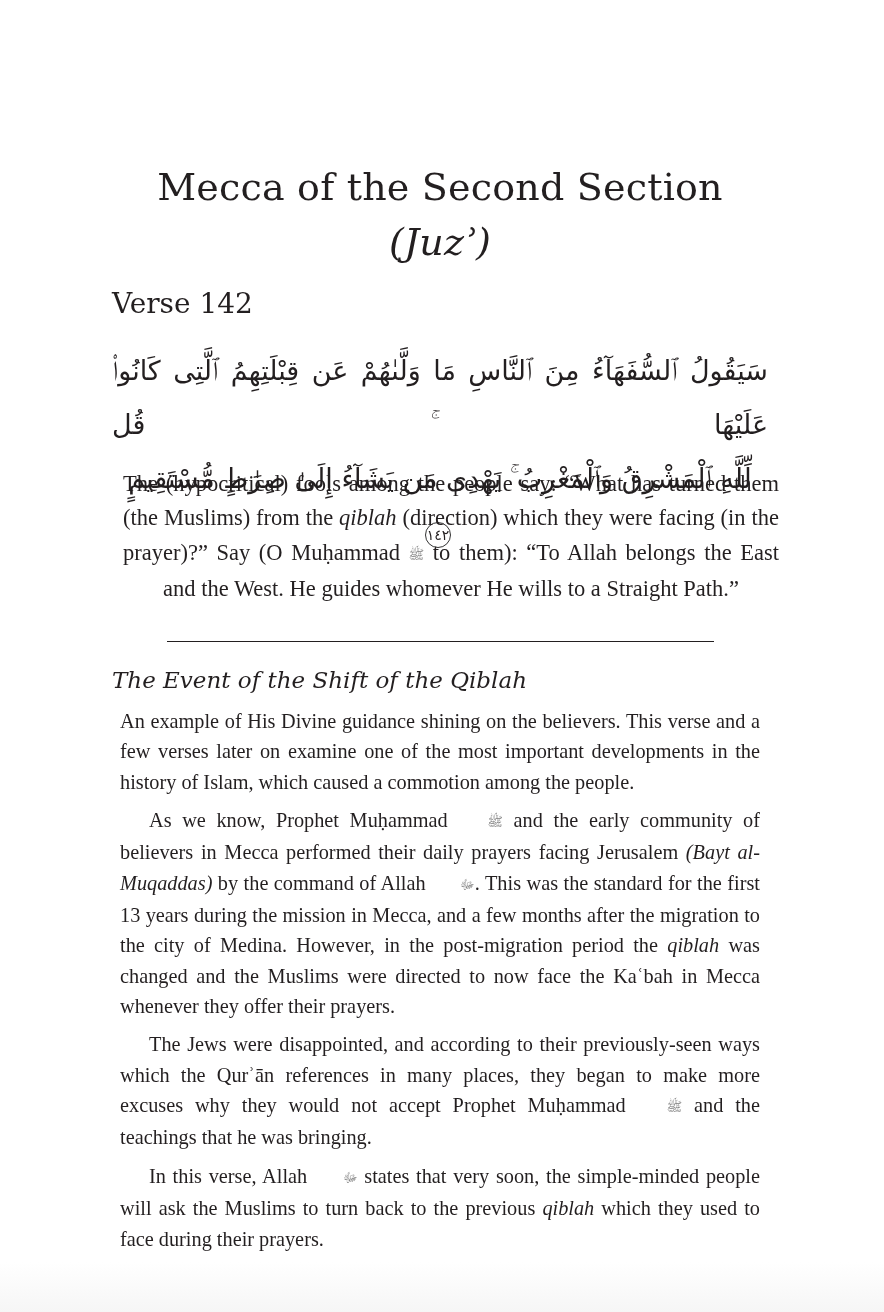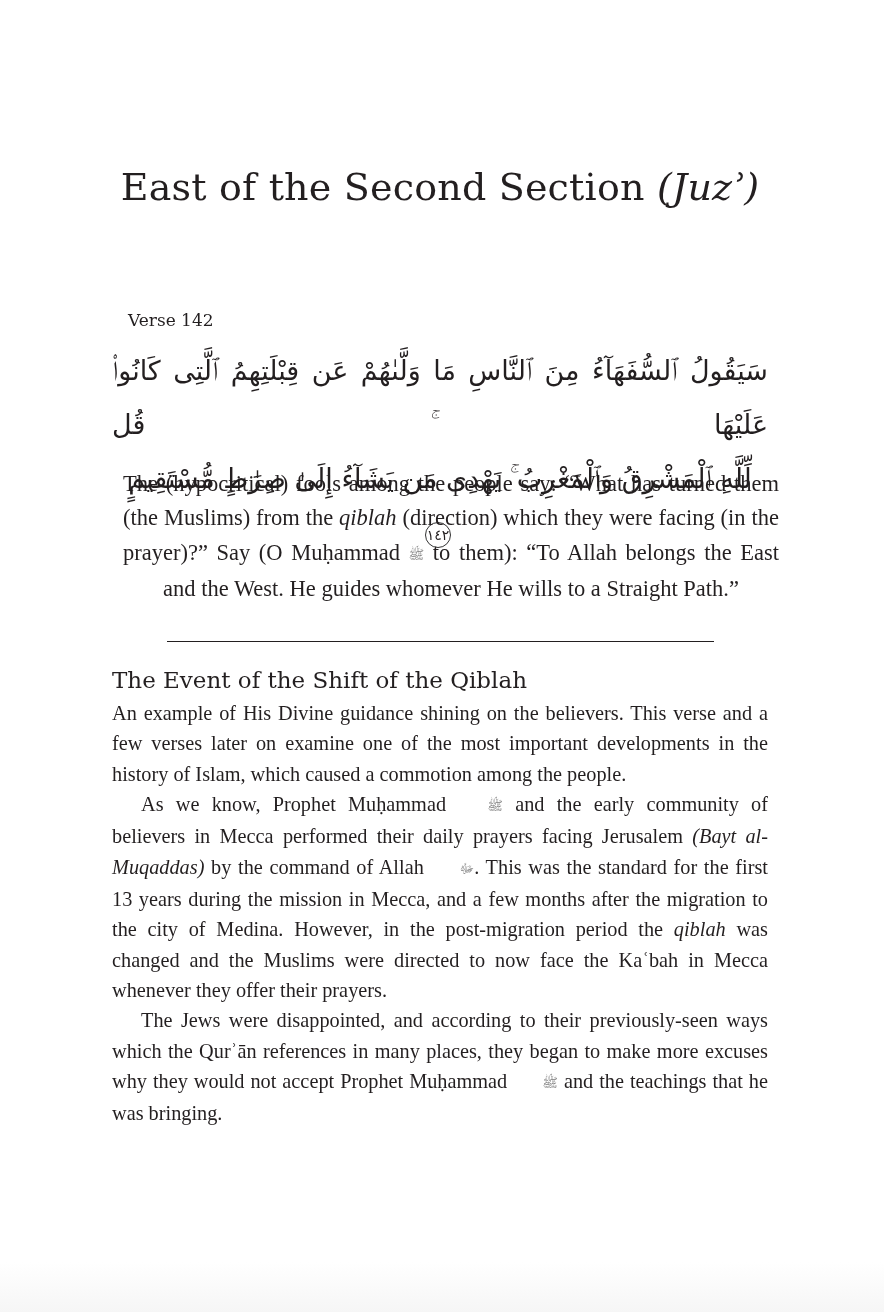--- a/index.html
+++ b/index.html
@@ -29,23 +29,23 @@
       line-height: 55px;
       font-weight: normal;
       margin: 0;
       letter-spacing: 0.2px;
     }
     .title i { font-style: italic; }
     .verse-label {
       position: absolute;
       top: 287px;
       left: 0;
-      font-size: 17px;
+      font-size: 28px;
       line-height: 34px;
-      margin: 16px;
+      margin: 0;
       font-weight: normal;
     }
     .arabic {
       position: absolute;
       top: 344px;
       left: 0;
       width: 656px;
       direction: rtl;
       font-family: "DejaVu Sans", sans-serif;
       font-size: 27px;
@@ -88,51 +88,52 @@
     }
     .section-heading {
       position: absolute;
       top: 663px;
       left: 0;
       font-family: "DejaVu Serif", serif;
       font-size: 23px;
       line-height: 34px;
       font-weight: normal;
       margin: 0;
+      font-style: italic;
     }
     .body-text {
       position: absolute;
       top: 698px;
       left: 0;
       width: 656px;
       font-family: "Liberation Serif", serif;
       font-size: 20.3px;
       line-height: 30.35px;
     }
     .body-text p {
-      margin: 0;
+      margin: 8px;
       text-align: justify;
     }
     .body-text p.indent { text-indent: 29px; }
     .honorific {
       display: inline-block;
       font-family: "DejaVu Sans", sans-serif;
       font-size: 13px;
       color: #777;
       vertical-align: 1px;
     }
     i, em { font-style: italic; }
   </style>
 </head>
 <body>
 
 <div class="page">
 
   <h1 class="title">
-    <span>East of the Second Section </span><i>(Juzʾ)</i><br>
+    <span>Mecca of the Second Section </span><i>(Juzʾ)</i><br>
   </h1>
 
   <h2 class="verse-label">Verse 142</h2>
 
   <div class="arabic">
     <span class="line1">سَيَقُولُ ٱلسُّفَهَآءُ مِنَ ٱلنَّاسِ مَا وَلَّىٰهُمْ عَن قِبْلَتِهِمُ ٱلَّتِى كَانُوا۟ عَلَيْهَا ۚ قُل</span>
     <span class="line2"><span>لِّلَّهِ ٱلْمَشْرِقُ وَٱلْمَغْرِبُ ۚ يَهْدِى مَن يَشَآءُ إِلَىٰ صِرَٰطٍ مُّسْتَقِيمٍ</span> <span class="ayah-mark">١٤٢</span></span>
   </div>
 
   <p class="translation"><span>The (hypocritical) fools among the people say: “What has turned them (the Muslims) from the </span><i>qiblah</i><span> (direction) which they were facing (in the prayer)?” Say (O Muḥammad </span><span class="honorific">ﷺ</span><span> to them): “To Allah belongs the East and the West. He guides whomever He wills to a Straight Path.”</span></p>
@@ -141,15 +142,16 @@
 
   <h3 class="section-heading">The Event of the Shift of the Qiblah</h3>
 
   <div class="body-text">
     <p>An example of His Divine guidance shining on the believers. This verse and a few verses later on examine one of the most important developments in the history of Islam, which caused a commotion among the people.</p>
 
     <p class="indent"><span>As we know, Prophet Muḥammad </span><span class="honorific">ﷺ</span><span> and the early community of believers in Mecca performed their daily prayers facing Jerusalem </span><i>(Bayt al-Muqaddas)</i><span> by the command of Allah </span><span class="honorific">ﷻ</span><span>. This was the standard for the first 13 years during the mission in Mecca, and a few months after the migration to the city of Medina. However, in the post-migration period the </span><i>qiblah</i><span> was changed and the Muslims were directed to now face the Kaʿbah in Mecca whenever they offer their prayers.</span></p>
 
     <p class="indent"><span>The Jews were disappointed, and according to their previously-seen ways which the Qurʾān references in many places, they began to make more excuses why they would not accept Prophet Muḥammad </span><span class="honorific">ﷺ</span><span> and the teachings that he was bringing.</span></p>
 
+    <p class="indent"><span>In this verse, Allah </span><span class="honorific">ﷻ</span><span> states that very soon, the simple-minded people will ask the Muslims to turn back to the previous </span><i>qiblah</i><span> which they used to face during their prayers.</span></p>
   </div>
 
 </div>
 
 </body></html>

